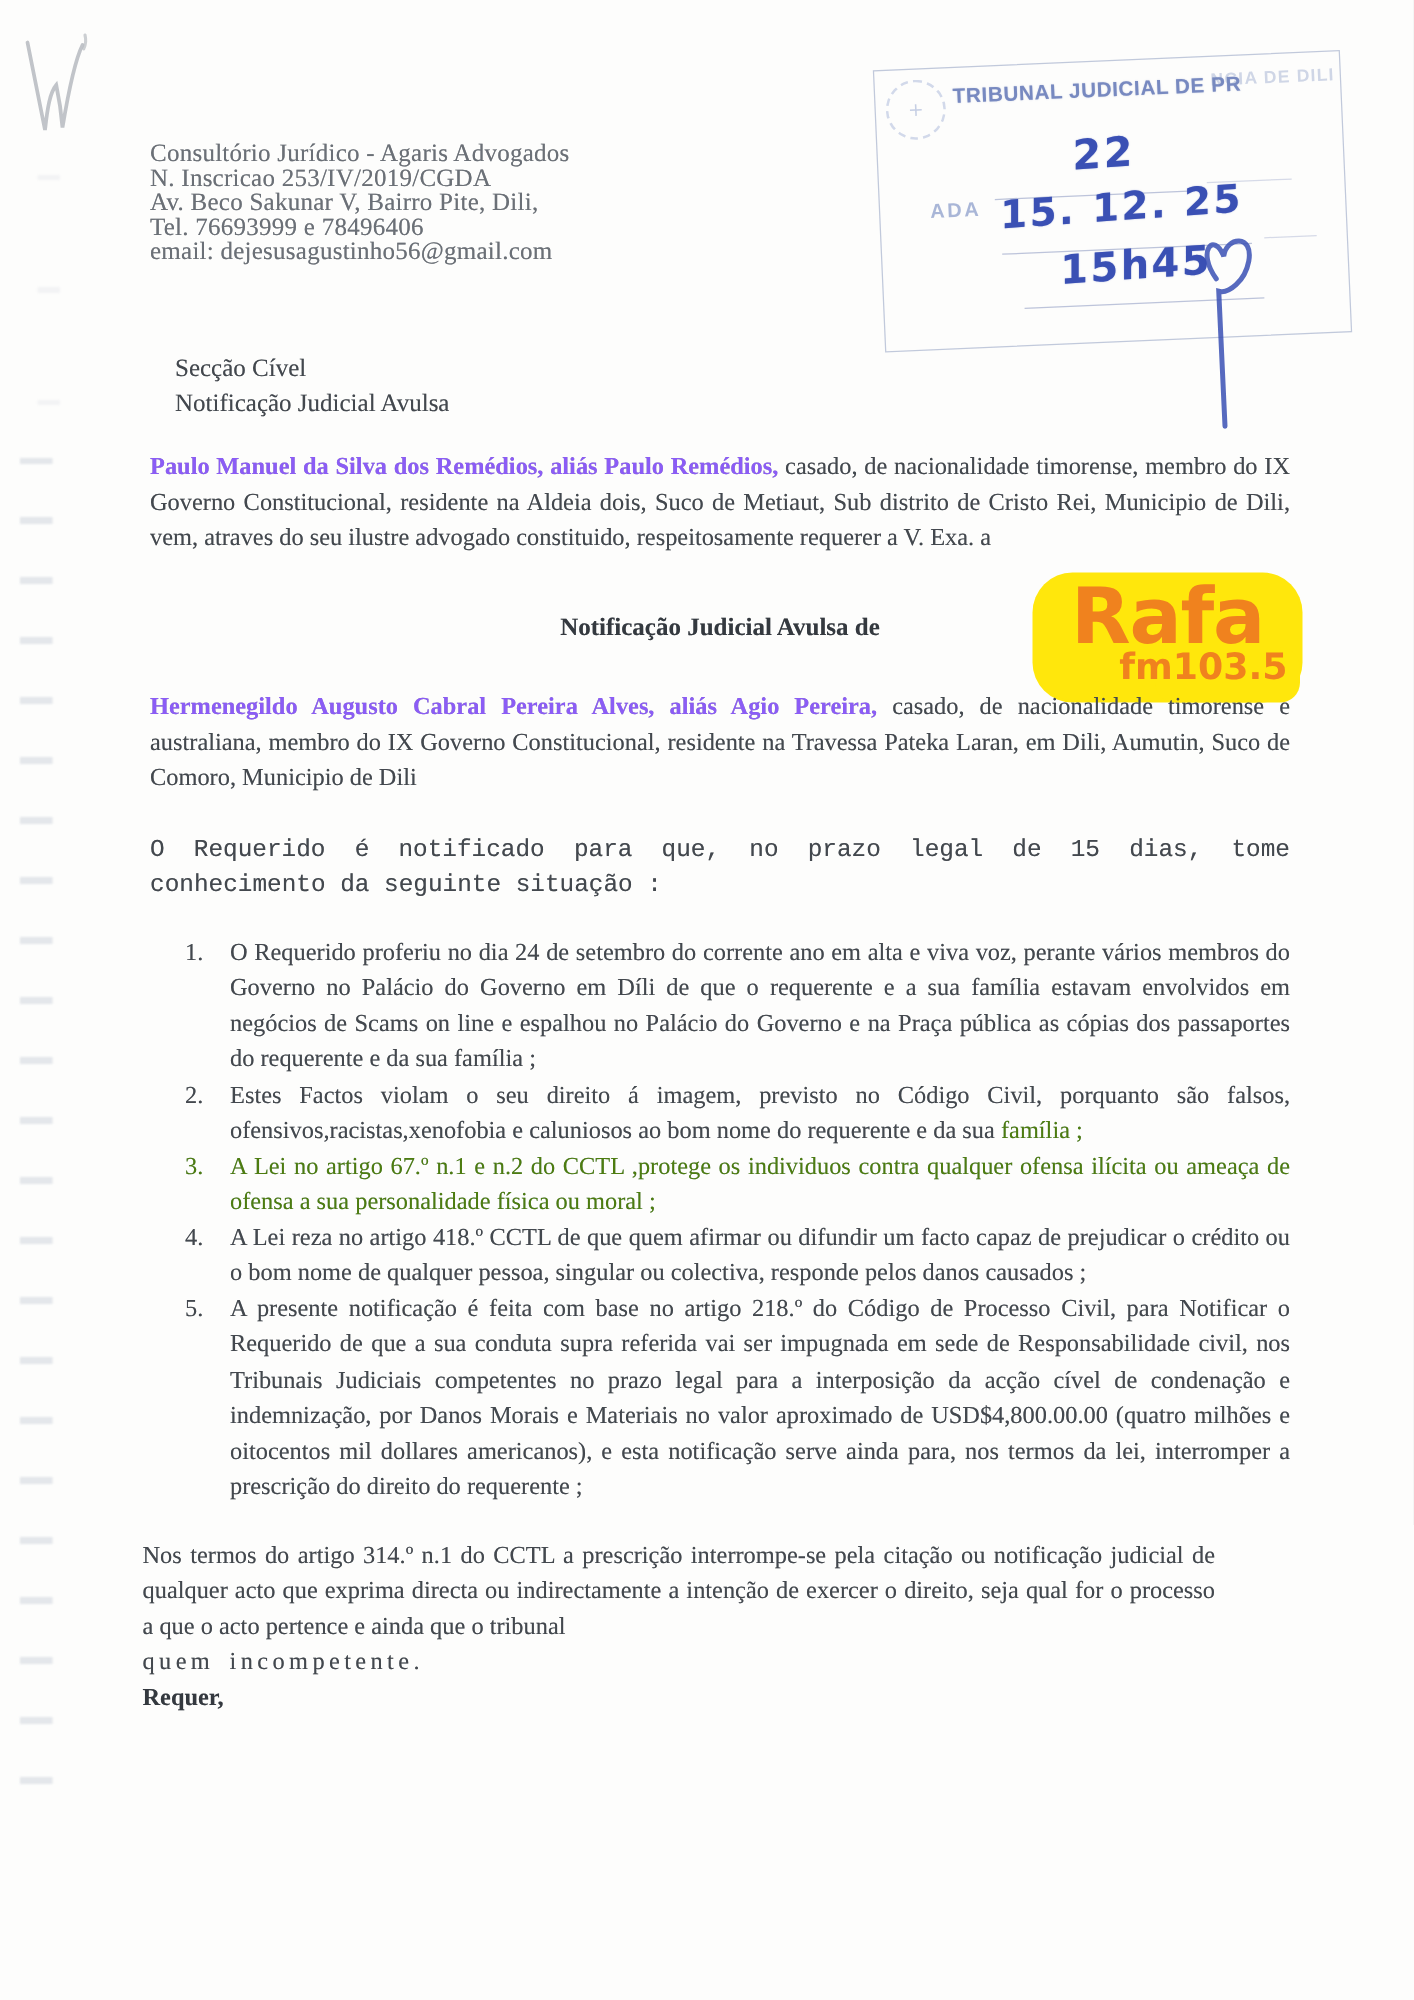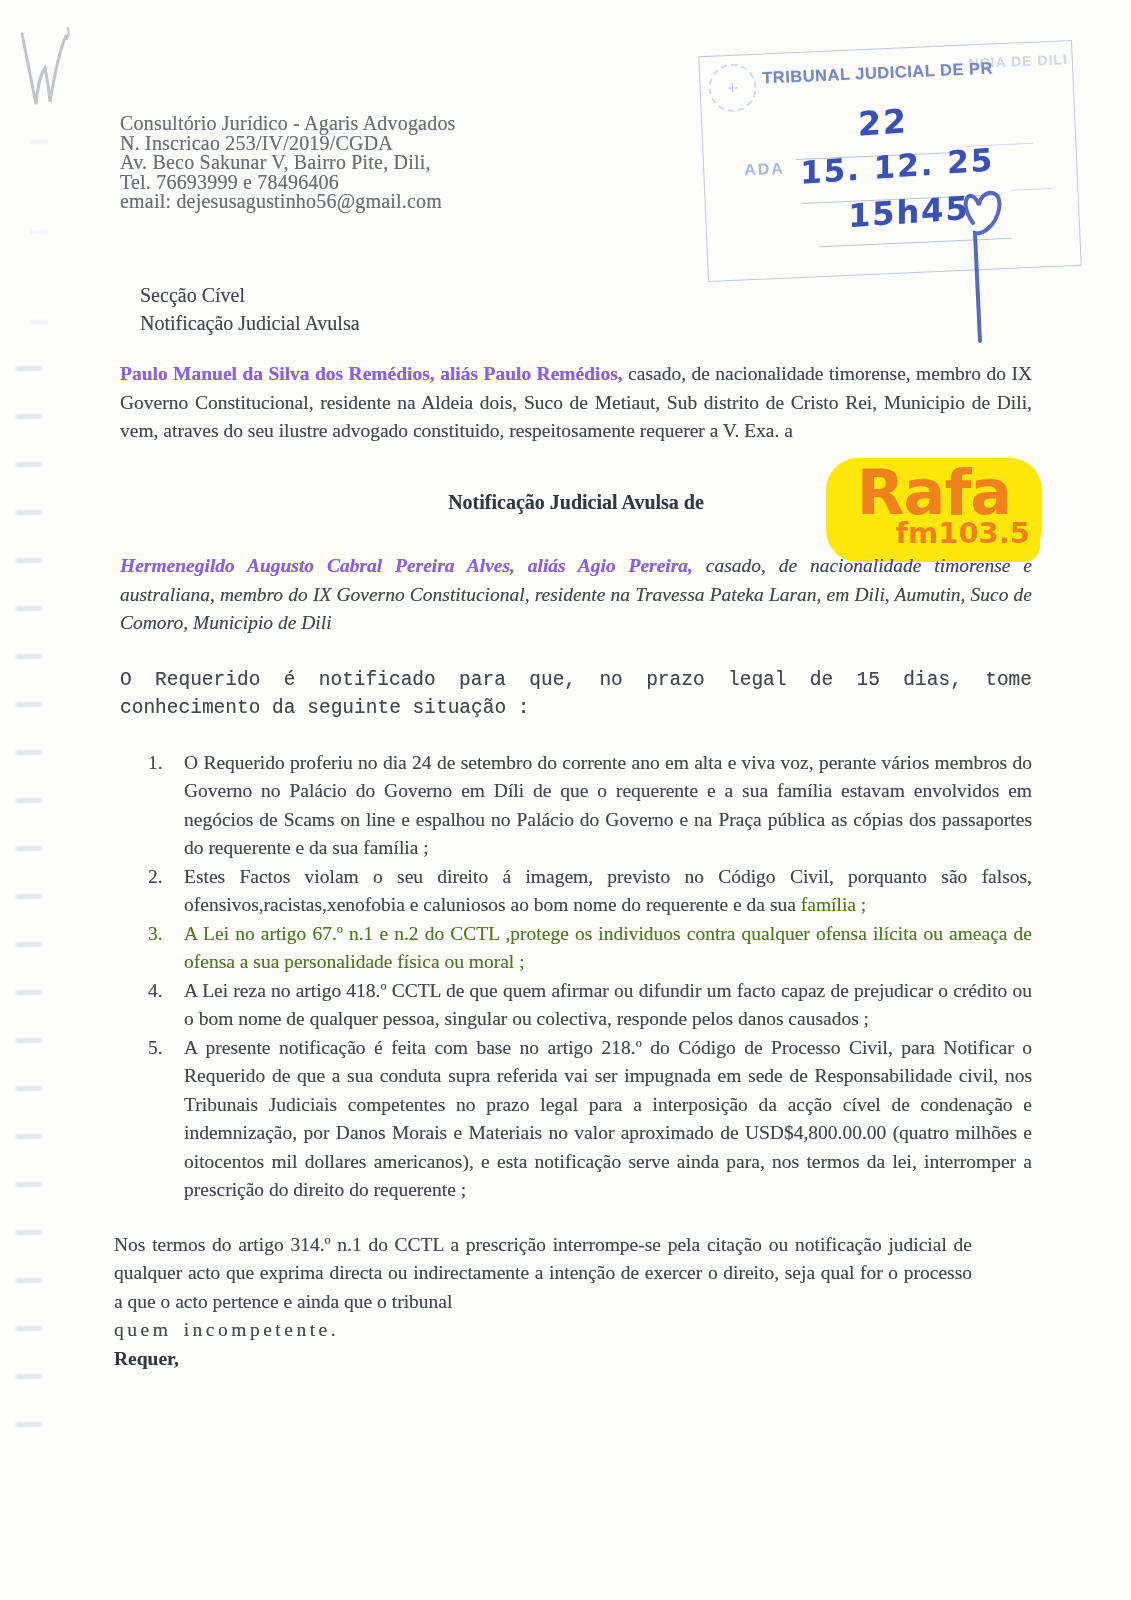--- a/index.html
+++ b/index.html
@@ -50,21 +50,21 @@
   
   .section{position:absolute;left:120px;top:281px;font-size:20px;line-height:28px;margin-left:20px;}
 
   
   .body-col{position:absolute;left:120px;top:360px;width:912px;font-size:19.5px;
             line-height:28.5px;}
   .just{text-align:justify;}
   .b{font-weight:bold;color:#8b5cf6;}
   p{margin:0;}
   .doc-title{margin-top:42px;text-align:center;font-weight:bold;font-size:20px;color:#34393f;}
-  .respondent{margin-top:36px;font-style:italic;}
+  .respondent{margin-top:36px;}
   .notice{margin-top:28px;font-family:Liberation Mono, monospace;}
   .nlist{margin-top:26px;}
   .li{display:flex;margin:0 0 0 28px;}
   .num{flex:0 0 36px;}
   .li-text{flex:1;text-align:justify;}
   .tint,.tail-blue{color:#4d7c0f;text-shadow:0 0 .5px rgba(74,112,128,.5);}
   .closing{margin-top:26px;width:858px;margin-left:-6px;}
   .closing-last{letter-spacing:3.5px;word-spacing:4px;}
   .requer{font-weight:bold;color:#34393f;}
 

